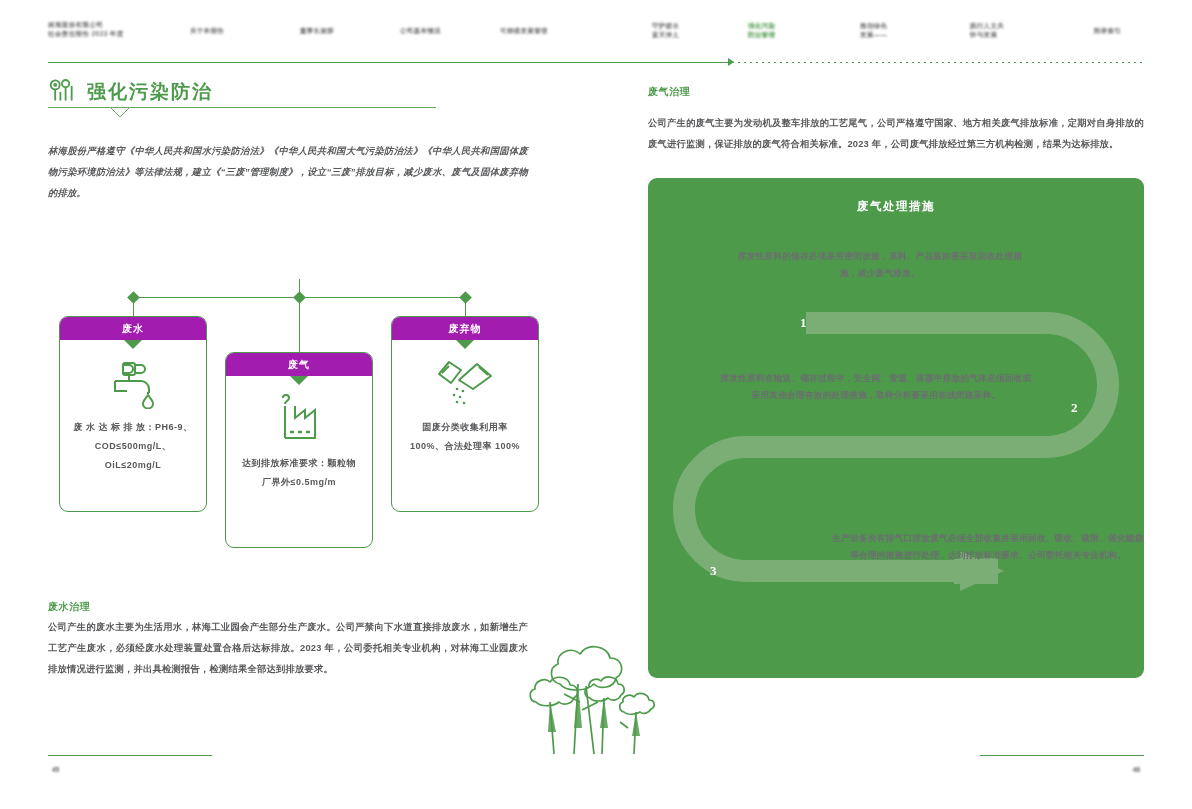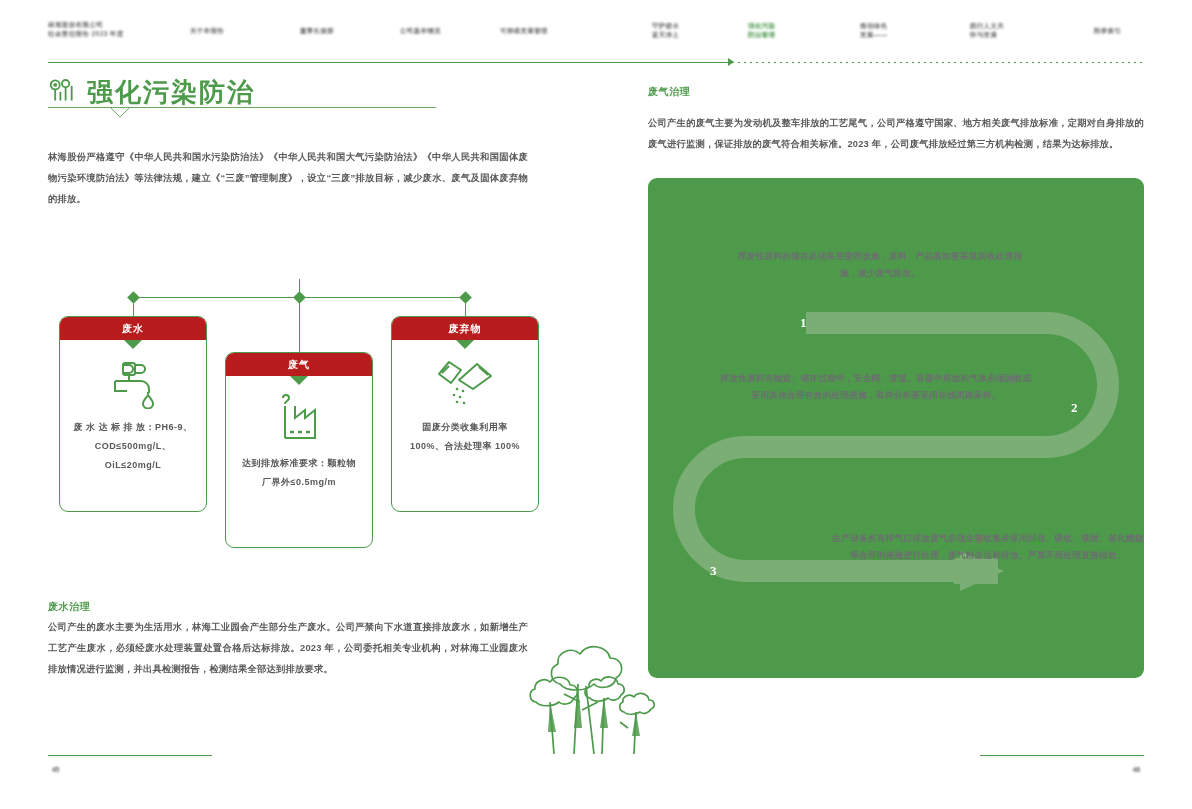--- a/index.html
+++ b/index.html
@@ -26,29 +26,29 @@
   .navline .dots{position:absolute;left:684px;top:0;height:1px;right:0;
      background-image:linear-gradient(to right,#4d9a4b 0 2px,transparent 2px 6px);
      background-size:6px 1px;background-repeat:repeat-x;}
   .navline .tick{position:absolute;left:680px;top:-4px;width:0;height:0;
      border-top:4px solid transparent;border-bottom:4px solid transparent;border-left:6px solid #4d9a4b;}
 
   
   .leftcol{position:absolute;left:48px;top:78px;width:512px;}
   .title-row{display:flex;align-items:flex-end;gap:9px;}
   .sprout{width:30px;height:26px;}
-  .page-title{font-size:26px;font-weight:700;color:#4d9a4b;letter-spacing:2px;
+  .page-title{font-size:19px;font-weight:700;color:#4d9a4b;letter-spacing:2px;
      filter:blur(.45px);line-height:24px;}
   .title-rule{position:relative;margin-top:3px;width:388px;height:12px;}
   .title-rule .hr{position:absolute;left:0;top:0;width:100%;height:1px;background:#6aa860;}
   .title-rule .v{position:absolute;left:62px;top:0;width:20px;height:11px;}
 
   .body-text{font-size:9.3px;line-height:21px;color:#58595b;font-weight:700;
      filter:blur(.55px);letter-spacing:.2px;text-align:justify;}
-  .intro{margin-top:28px;width:480px;}
+  .intro{margin-top:22px;width:480px;font-style:italic;}
 
   
   .diagram{position:absolute;left:48px;top:248px;width:512px;height:310px;}
   .goal-pill{position:absolute;left:176px;top:5px;width:152px;height:26px;border-radius:7px;
      background:#4d9a4b;color:#fff;font-size:10px;font-weight:700;display:flex;
      align-items:center;justify-content:center;letter-spacing:1px;}
   .vstem{position:absolute;left:251px;top:31px;width:1px;height:19px;background:#4d9a4b;}
   .hbar{position:absolute;left:86px;top:49px;width:332px;height:1px;background:#4d9a4b;}
   .dia{position:absolute;width:9px;height:9px;background:#4d9a4b;transform:rotate(45deg);}
   .dia.l{left:81px;top:45px;}
@@ -56,21 +56,21 @@
   .dia.r{left:413px;top:45px;}
   .drop-l{position:absolute;left:85px;top:49px;width:1px;height:23px;background:#4d9a4b;}
   .drop-c{position:absolute;left:251px;top:49px;width:1px;height:59px;background:#4d9a4b;}
   .drop-r{position:absolute;left:417px;top:49px;width:1px;height:23px;background:#4d9a4b;}
 
   .card{position:absolute;width:148px;border:1px solid #4d9a4b;border-radius:9px;
      background:#fff;box-sizing:border-box;overflow:hidden;}
   .card.wastewater{left:11px;top:68px;height:196px;}
   .card.wastegas{left:177px;top:104px;height:196px;}
   .card.solidwaste{left:343px;top:68px;height:196px;}
-  .card-head{height:23px;background:#b91c1c;color:#fff;font-size:10px;font-weight:700;
+  .card-head{height:23px;background:#a21caf;color:#fff;font-size:10px;font-weight:700;
      display:flex;align-items:center;justify-content:center;letter-spacing:1px;position:relative;}
   .card-head::after{content:"";position:absolute;left:50%;bottom:-9px;transform:translateX(-50%);
      width:0;height:0;border-left:9px solid transparent;border-right:9px solid transparent;
      border-top:9px solid #4d9a4b;}
   .card-icon{height:72px;display:flex;align-items:center;justify-content:center;padding-top:16px;box-sizing:border-box;}
   .card-text{padding:6px 12px 0;font-size:9px;line-height:19px;text-align:center;
      color:#58595b;font-weight:700;filter:blur(.5px);letter-spacing:.5px;}
 
   
   .sec-left{position:absolute;left:48px;top:600px;width:480px;}
@@ -274,34 +274,35 @@
       <path d="M108 84 L104 108 L112 108 z" opacity=".85"></path>
     </g>
   </svg>
 
   <div class="rightcol">
     <div class="sec-head">废气治理</div>
     <div class="sec-body body-text">公司产生的废气主要为发动机及整车排放的工艺尾气，公司严格遵守国家、地方相关废气排放标准，定期对自身排放的废气进行监测，保证排放的废气符合相关标准。2023 年，公司废气排放经过第三方机构检测，结果为达标排放。</div>
   </div>
 
   <div class="greenpanel">
+    <div class="panel-title">废气处理措施</div>
 
     <svg class="ribbon" viewBox="0 0 496 500" preserveAspectRatio="none">
       <path d="M158 145 H398 a62 62 0 0 1 0 124 H98 a62 62 0 0 0 0 124 H320" fill="none" stroke="#7bae74" stroke-width="22" stroke-linecap="butt"></path>
       <path d="M312 373 L312 413 L356 393 z" fill="#7bae74"></path>
       <path d="M306 380 L350 380 L350 406 L306 406 z" fill="#7bae74"></path>
     </svg>
 
     <div class="stepnum n1">1</div>
     <div class="stepnum n2">2</div>
     <div class="stepnum n3">3</div>
 
     <div class="step s1">挥发性原料的储存必须采用密闭设施，原料、产品装卸要采取回收处理措施，减少废气排放。</div>
     <div class="step s2">挥发性原料在输送、储存过程中，安全阀、管道、容器中排放的气体必须回收或采用其他合理有效的处理措施，取样分析要采用在线闭路采样。</div>
-    <div class="step s3">生产设备所有排气口排放废气必须全部收集并采用回收、吸收、吸附、催化燃烧等合理的措施进行处理，废气粉尘达标排放。严禁不经处理直接排放。</div>
+    <div class="step s3">生产设备所有排气口排放废气必须全部收集并采用回收、吸收、吸附、催化燃烧等合理的措施进行处理，达到排放标准要求。公司委托相关专业机构。</div>
   </div>
 
   <div class="footL"></div>
   <div class="footR"></div>
   <div class="pageno left">45</div>
   <div class="pageno right">46</div>
 
 </div>
 
 </body></html>

